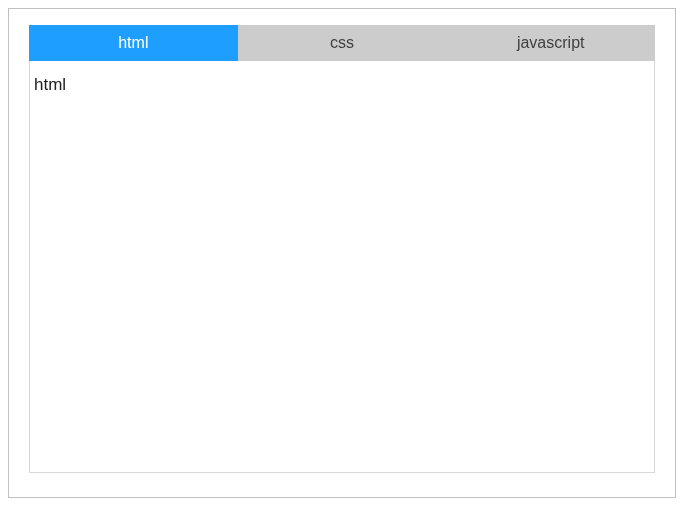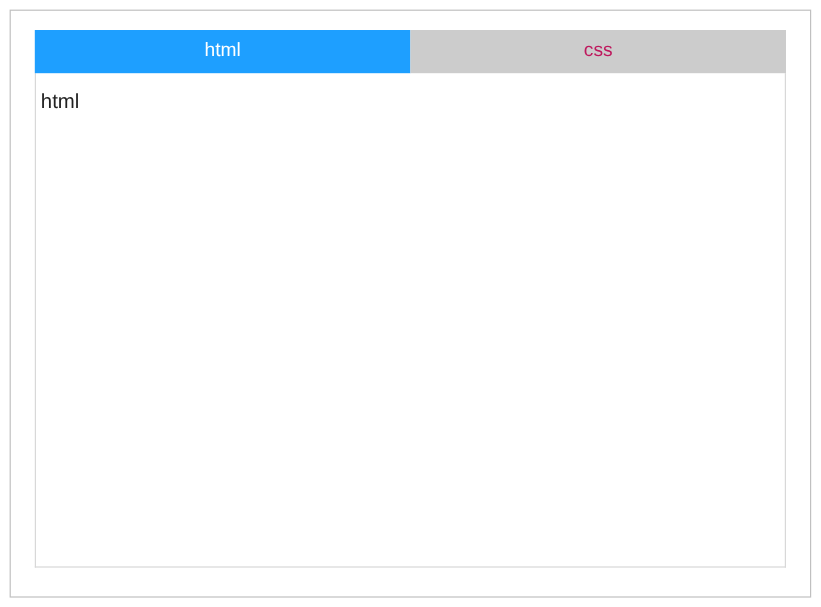--- a/index.html
+++ b/index.html
@@ -25,21 +25,21 @@
     }
     .tab-bar {
       display: flex;
       width: 100%;
     }
     .tab {
       flex: 1;
       text-align: center;
       padding: 9px 0;
       background: #cccccc;
-      color: #be185d;
+      color: #404040;
       font-size: 16px;
       cursor: pointer;
       user-select: none;
     }
     .tab.active {
       background: #1e9fff;
       color: #fff;
     }
     .content-panel {
       border: 1px solid #d8d8d8;
@@ -52,18 +52,19 @@
     }
   </style>
 </head>
 <body>
 
 <div class="outer-border">
   <div class="tab-container">
     <div class="tab-bar">
       <div class="tab active">html</div>
       <div class="tab">css</div>
+      <div class="tab">javascript</div>
     </div>
     <div class="content-panel">
       <span>html</span>
     </div>
   </div>
 </div>
 
 </body></html>

